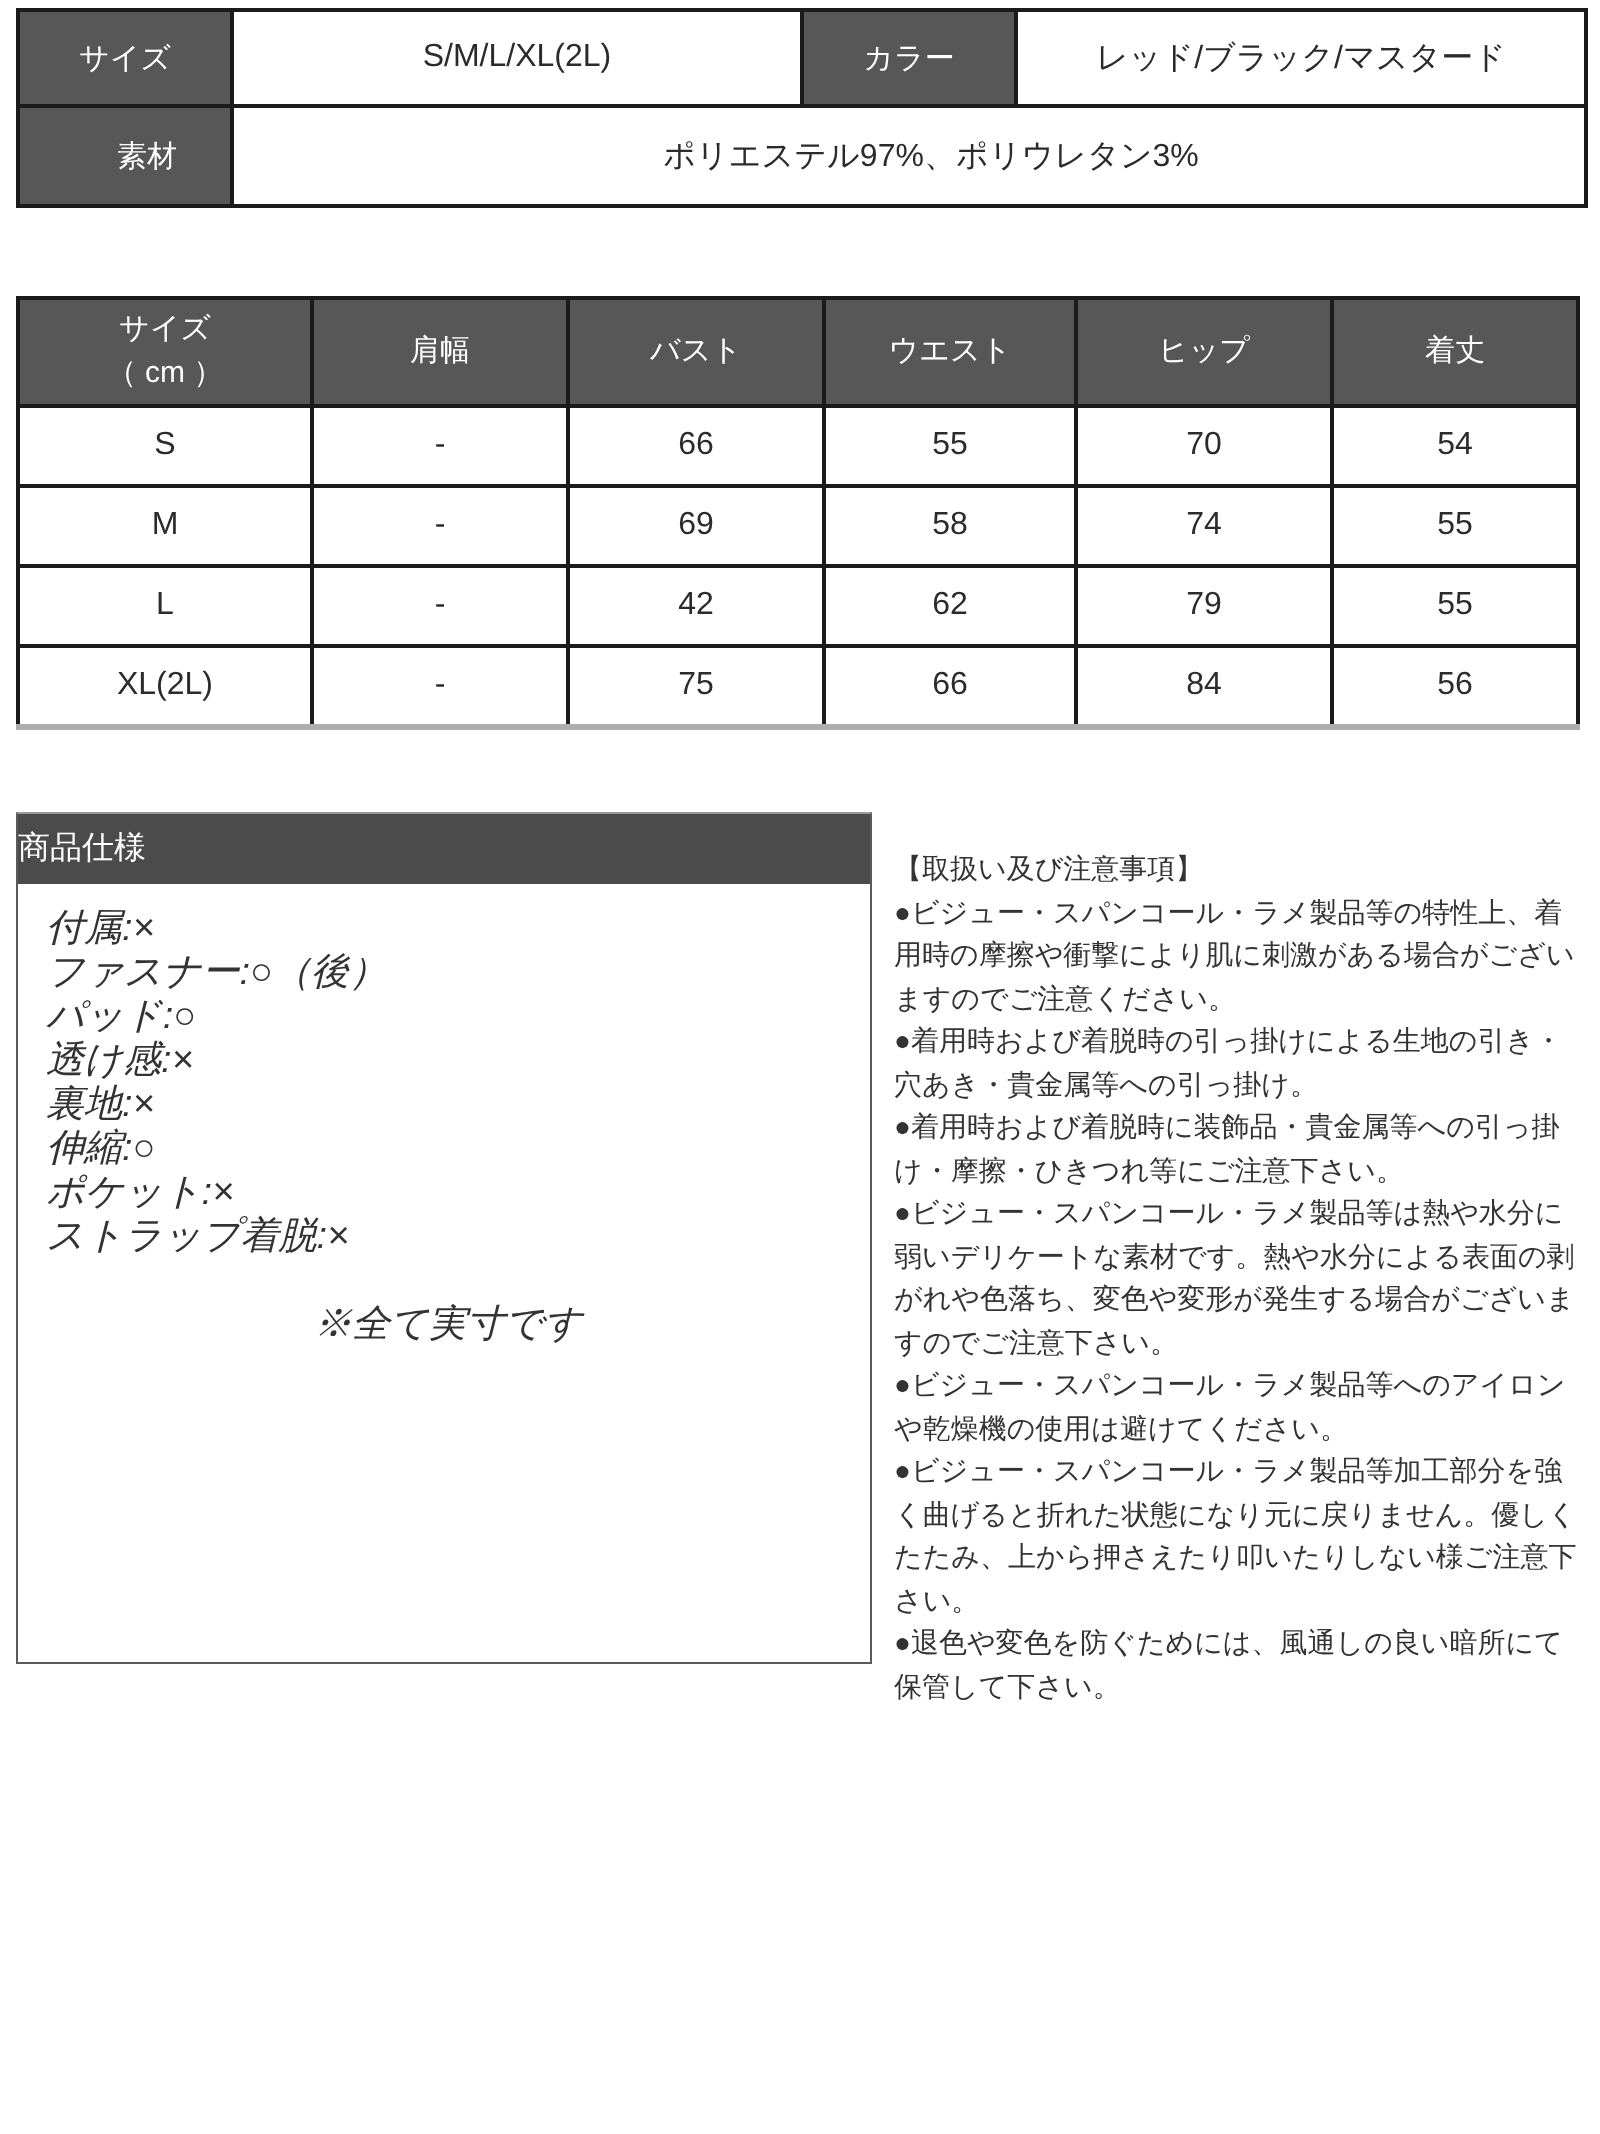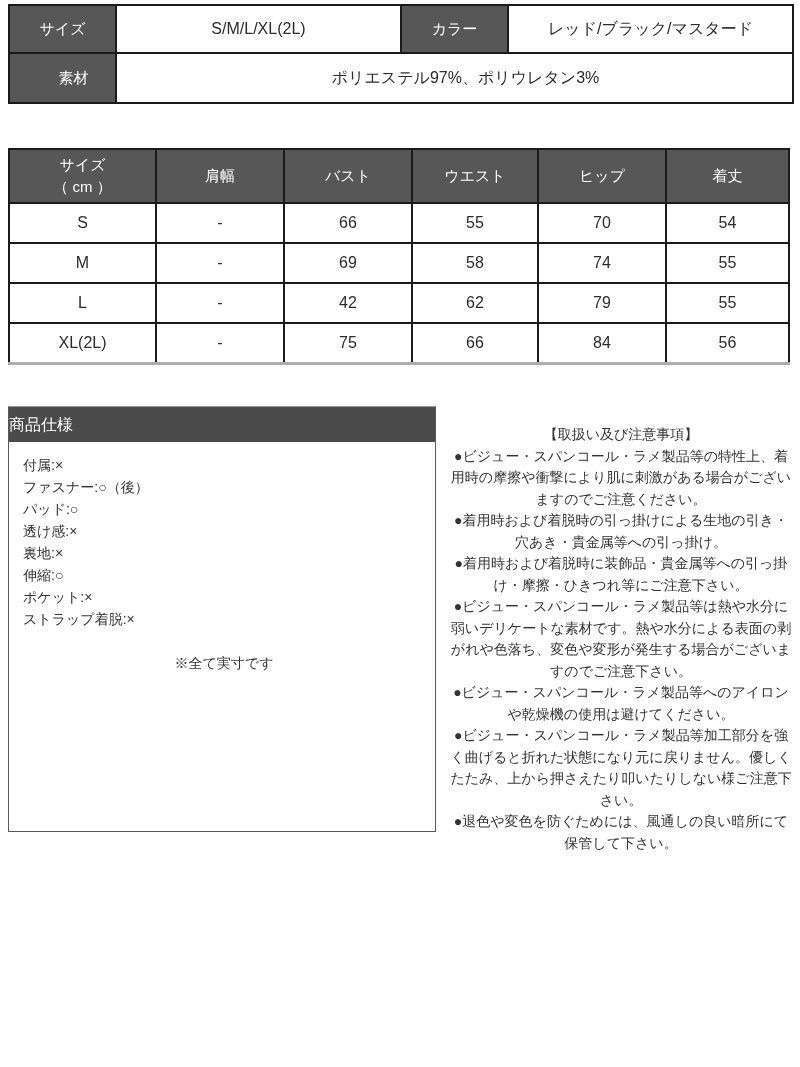--- a/index.html
+++ b/index.html
@@ -81,40 +81,41 @@
   }
   .box-header {
     background: #4b4b4b;
     color: #ffffff;
     height: 35px;
     line-height: 35px;
     font-size: 16px;
   }
   .box-body {
     padding: 12px 10px 0 14px;
-    font-size: 14px;
+    font-size: 19px;
+    font-style: italic;
   }
   .box-body p {
     margin: 0;
     line-height: 22px;
     color: #333333;
   }
   .box-body p.note { margin-top: 22px; text-align: center; }
 
   
   .precautions {
     position: absolute; left: 447px; top: 424px;
     width: 348px;
     font-size: 14px;
   }
   .precautions p {
     margin: 0;
     line-height: 21.5px;
     color: #333333;
-    text-align: center;
+    text-align: left;
   }
 </style>
 </head>
 <body>
 
 <table class="spec-table">
   <colgroup>
     <col class="c-label">
       <col class="c-value">
       <col class="c-label">

